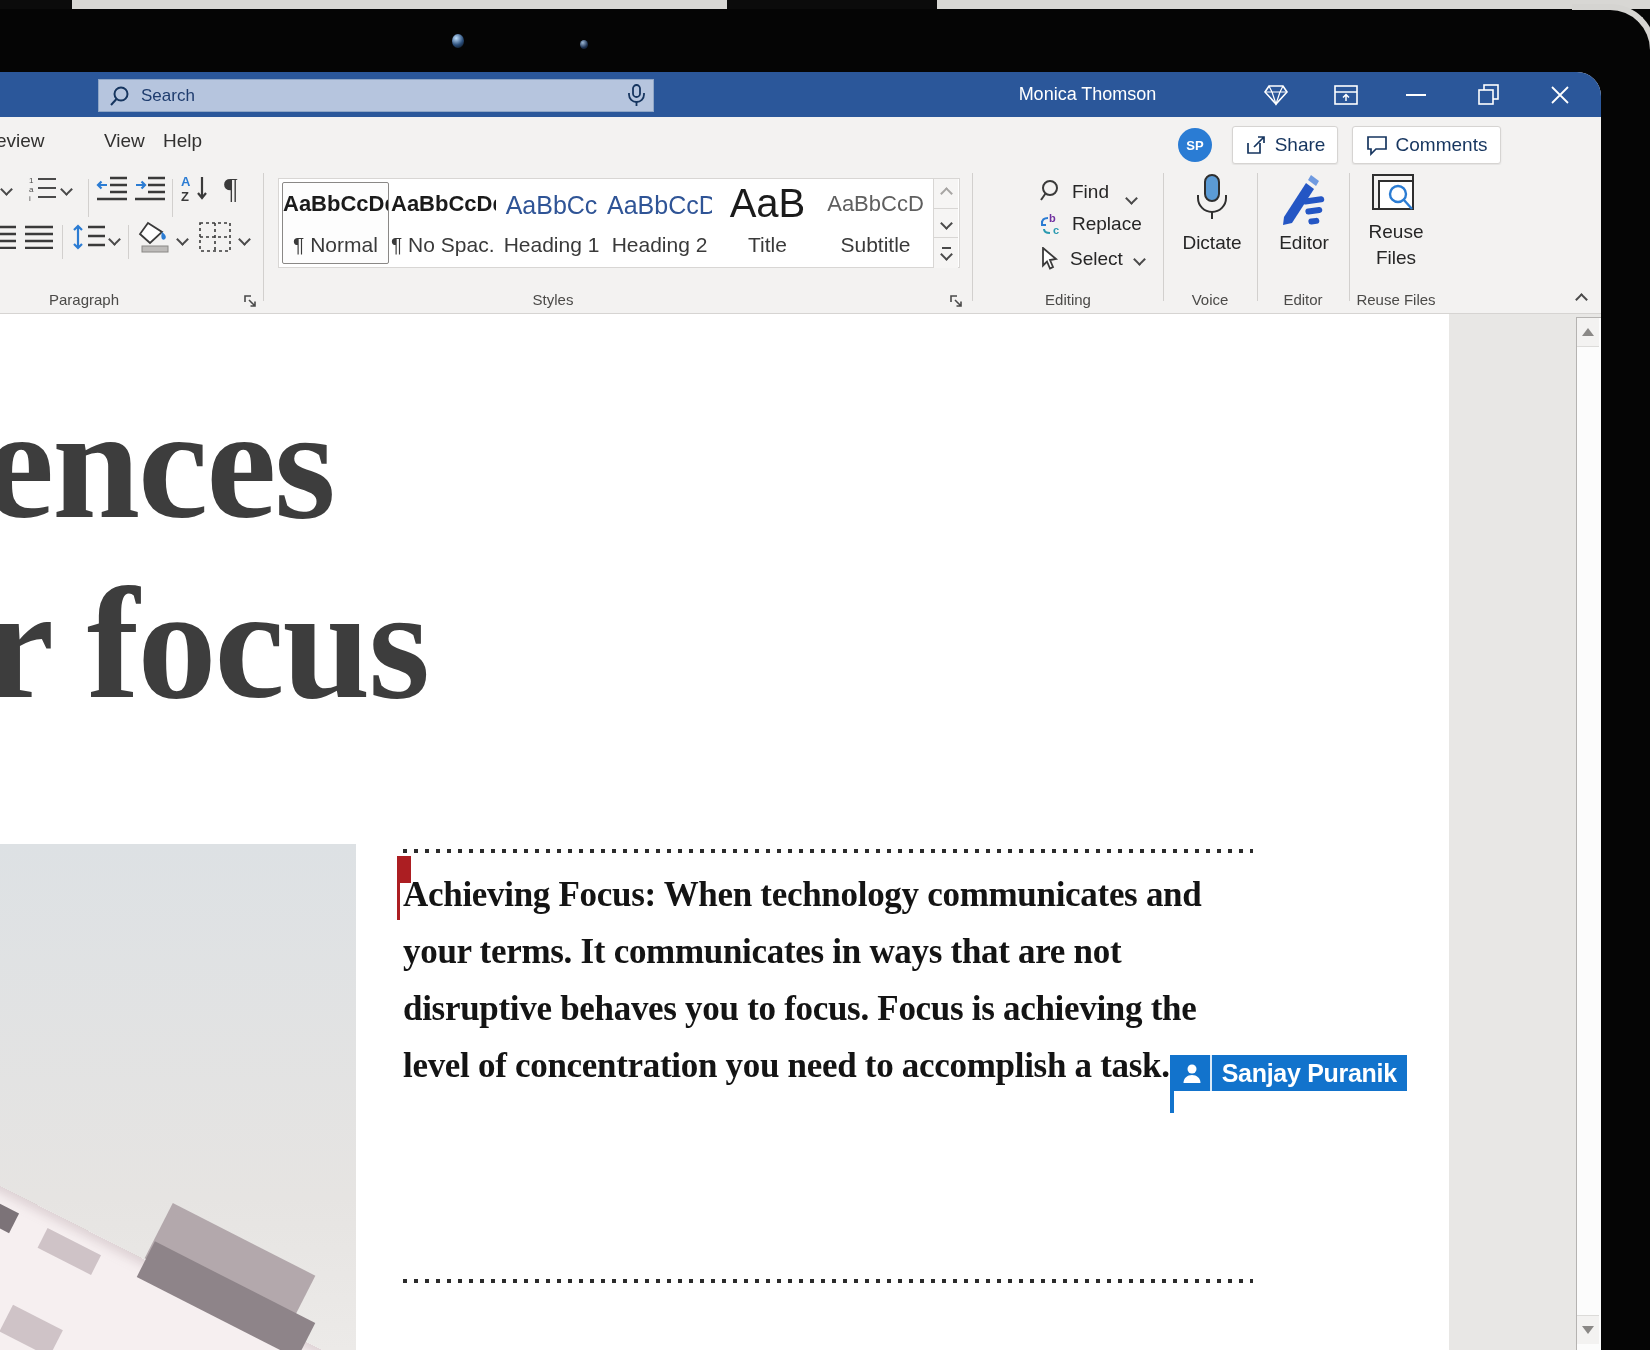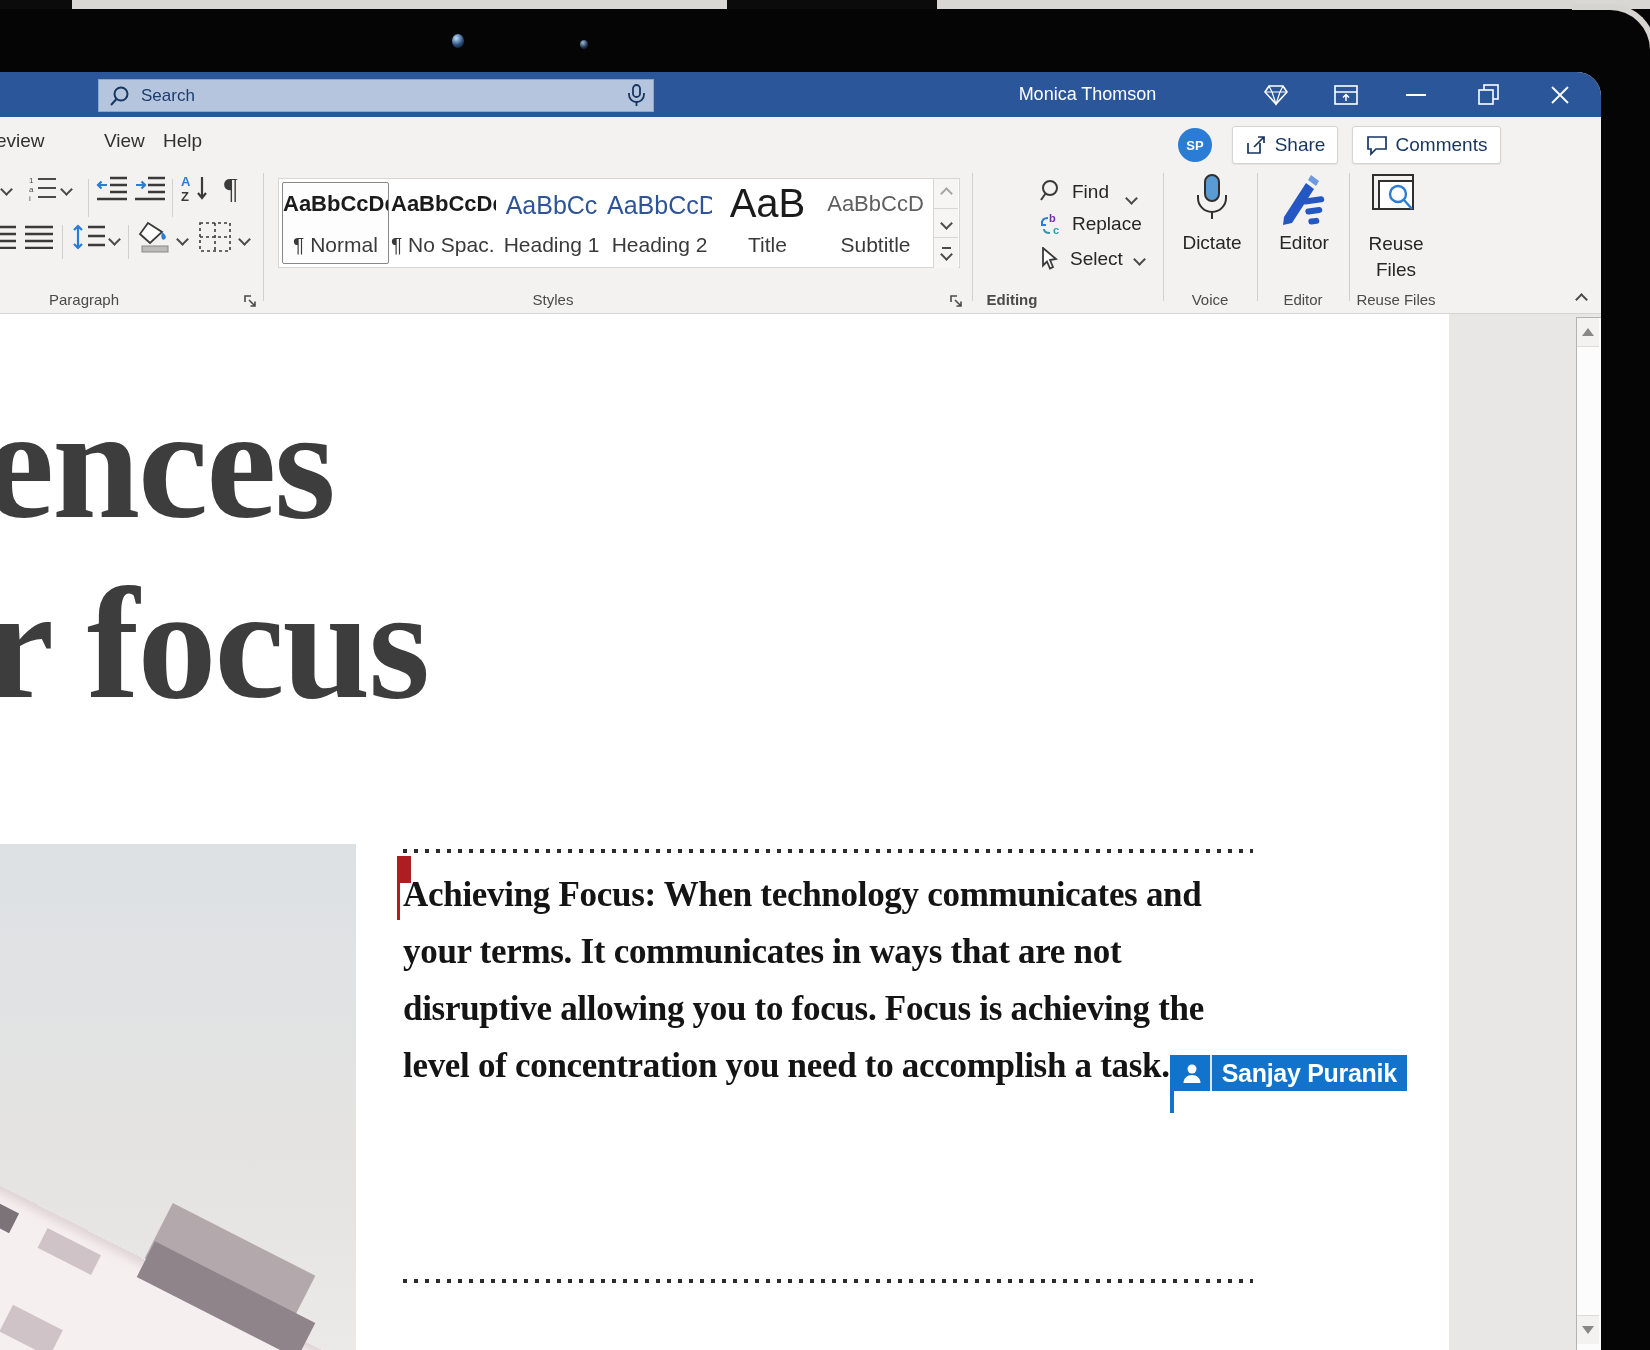--- a/index.html
+++ b/index.html
@@ -347,21 +347,21 @@
         </svg>
         <span>Replace</span>
       </div>
       <div class="edit-row er2">
         <svg width="22" height="24" viewBox="0 0 22 24">
           <path d="M3 1l13 11-6 1 3 7-3 1.5-3-7-4 4z" fill="#fff" stroke="#3a3a3a" stroke-width="1.8"></path>
         </svg>
         <span>Select</span>
         <span class="chev down" style="margin-left:4px;"></span>
       </div>
-      <div class="grouplabel" style="left:962px;width:100px;font-weight:bold;">Editing</div>
+      <div class="grouplabel" style="left:1018px;width:100px;">Editing</div>
 
       <div class="vsep" style="left:1163px;"></div>
 
       <div class="bigbtn" style="left:1172px;top:8px;width:80px;">
         <svg width="44" height="54" viewBox="0 0 44 54" style="margin:0 auto;">
           <rect x="15" y="2" width="14" height="26" rx="7" fill="#5b9bd5" stroke="#2f2f2f" stroke-width="2"></rect>
           <path d="M8 22v3a14 14 0 0 0 28 0v-3" fill="none" stroke="#2f2f2f" stroke-width="2"></path>
           <line x1="22" y1="39" x2="22" y2="46" stroke="#2f2f2f" stroke-width="2"></line>
         </svg>
         <span class="cap">Dictate</span>
@@ -384,21 +384,21 @@
 
       <div class="vsep" style="left:1349px;"></div>
 
       <div class="bigbtn" style="left:1354px;top:8px;width:84px;">
         <svg width="50" height="46" viewBox="0 0 50 46" style="margin:0 auto;">
           <rect x="2" y="2" width="40" height="34" fill="none" stroke="#2f2f2f" stroke-width="2"></rect>
           <rect x="8" y="8" width="34" height="28" fill="#fff" stroke="#2f2f2f" stroke-width="2"></rect>
           <circle cx="27" cy="21" r="8" fill="none" stroke="#2b7cd3" stroke-width="2.4"></circle>
           <line x1="33" y1="27" x2="41" y2="36" stroke="#2b7cd3" stroke-width="2.4"></line>
         </svg>
-        <span class="cap" style="line-height:26px;margin-top:12px;">
+        <span class="cap" style="line-height:26px;margin-top:0;">
           <span>Reuse</span><br>
           <span>Files</span>
         </span>
       </div>
       <div class="grouplabel" style="left:1346px;width:100px;">Reuse Files</div>
 
       <div class="collapse">
           <span class="chev up"></span>
         </div>
     </div>
@@ -424,21 +424,21 @@
         <div class="balcony-side"></div>
       </div>
 
       <div class="dotted dot1"></div>
 
       <div class="bodytext">
         <div class="caret-red-line"></div>
         <div class="caret-red-flag"></div>
         <div class="dline">Achieving Focus: When technology communicates and</div>
         <div class="dline">your terms. It communicates in ways that are not</div>
-        <div class="dline">disruptive allowing you to focus. Focus is achieving the</div>
+        <div class="dline">disruptive behaves you to focus. Focus is achieving the</div>
         <div class="dline">
           <span>level of concentration you need to accomplish a task.</span><span class="collab"><span class="collab-line"></span><span class="collab-flag">
                 <span class="collab-avatar">
                   <svg width="22" height="22" viewBox="0 0 22 22">
                     <circle cx="11" cy="7" r="4.5" fill="#fff"></circle>
                     <path d="M2.5 21c0-5 3.8-8 8.5-8s8.5 3 8.5 8z" fill="#fff"></path>
                   </svg>
                 </span>
                 <span class="collab-name">Sanjay Puranik</span>
               </span></span>

